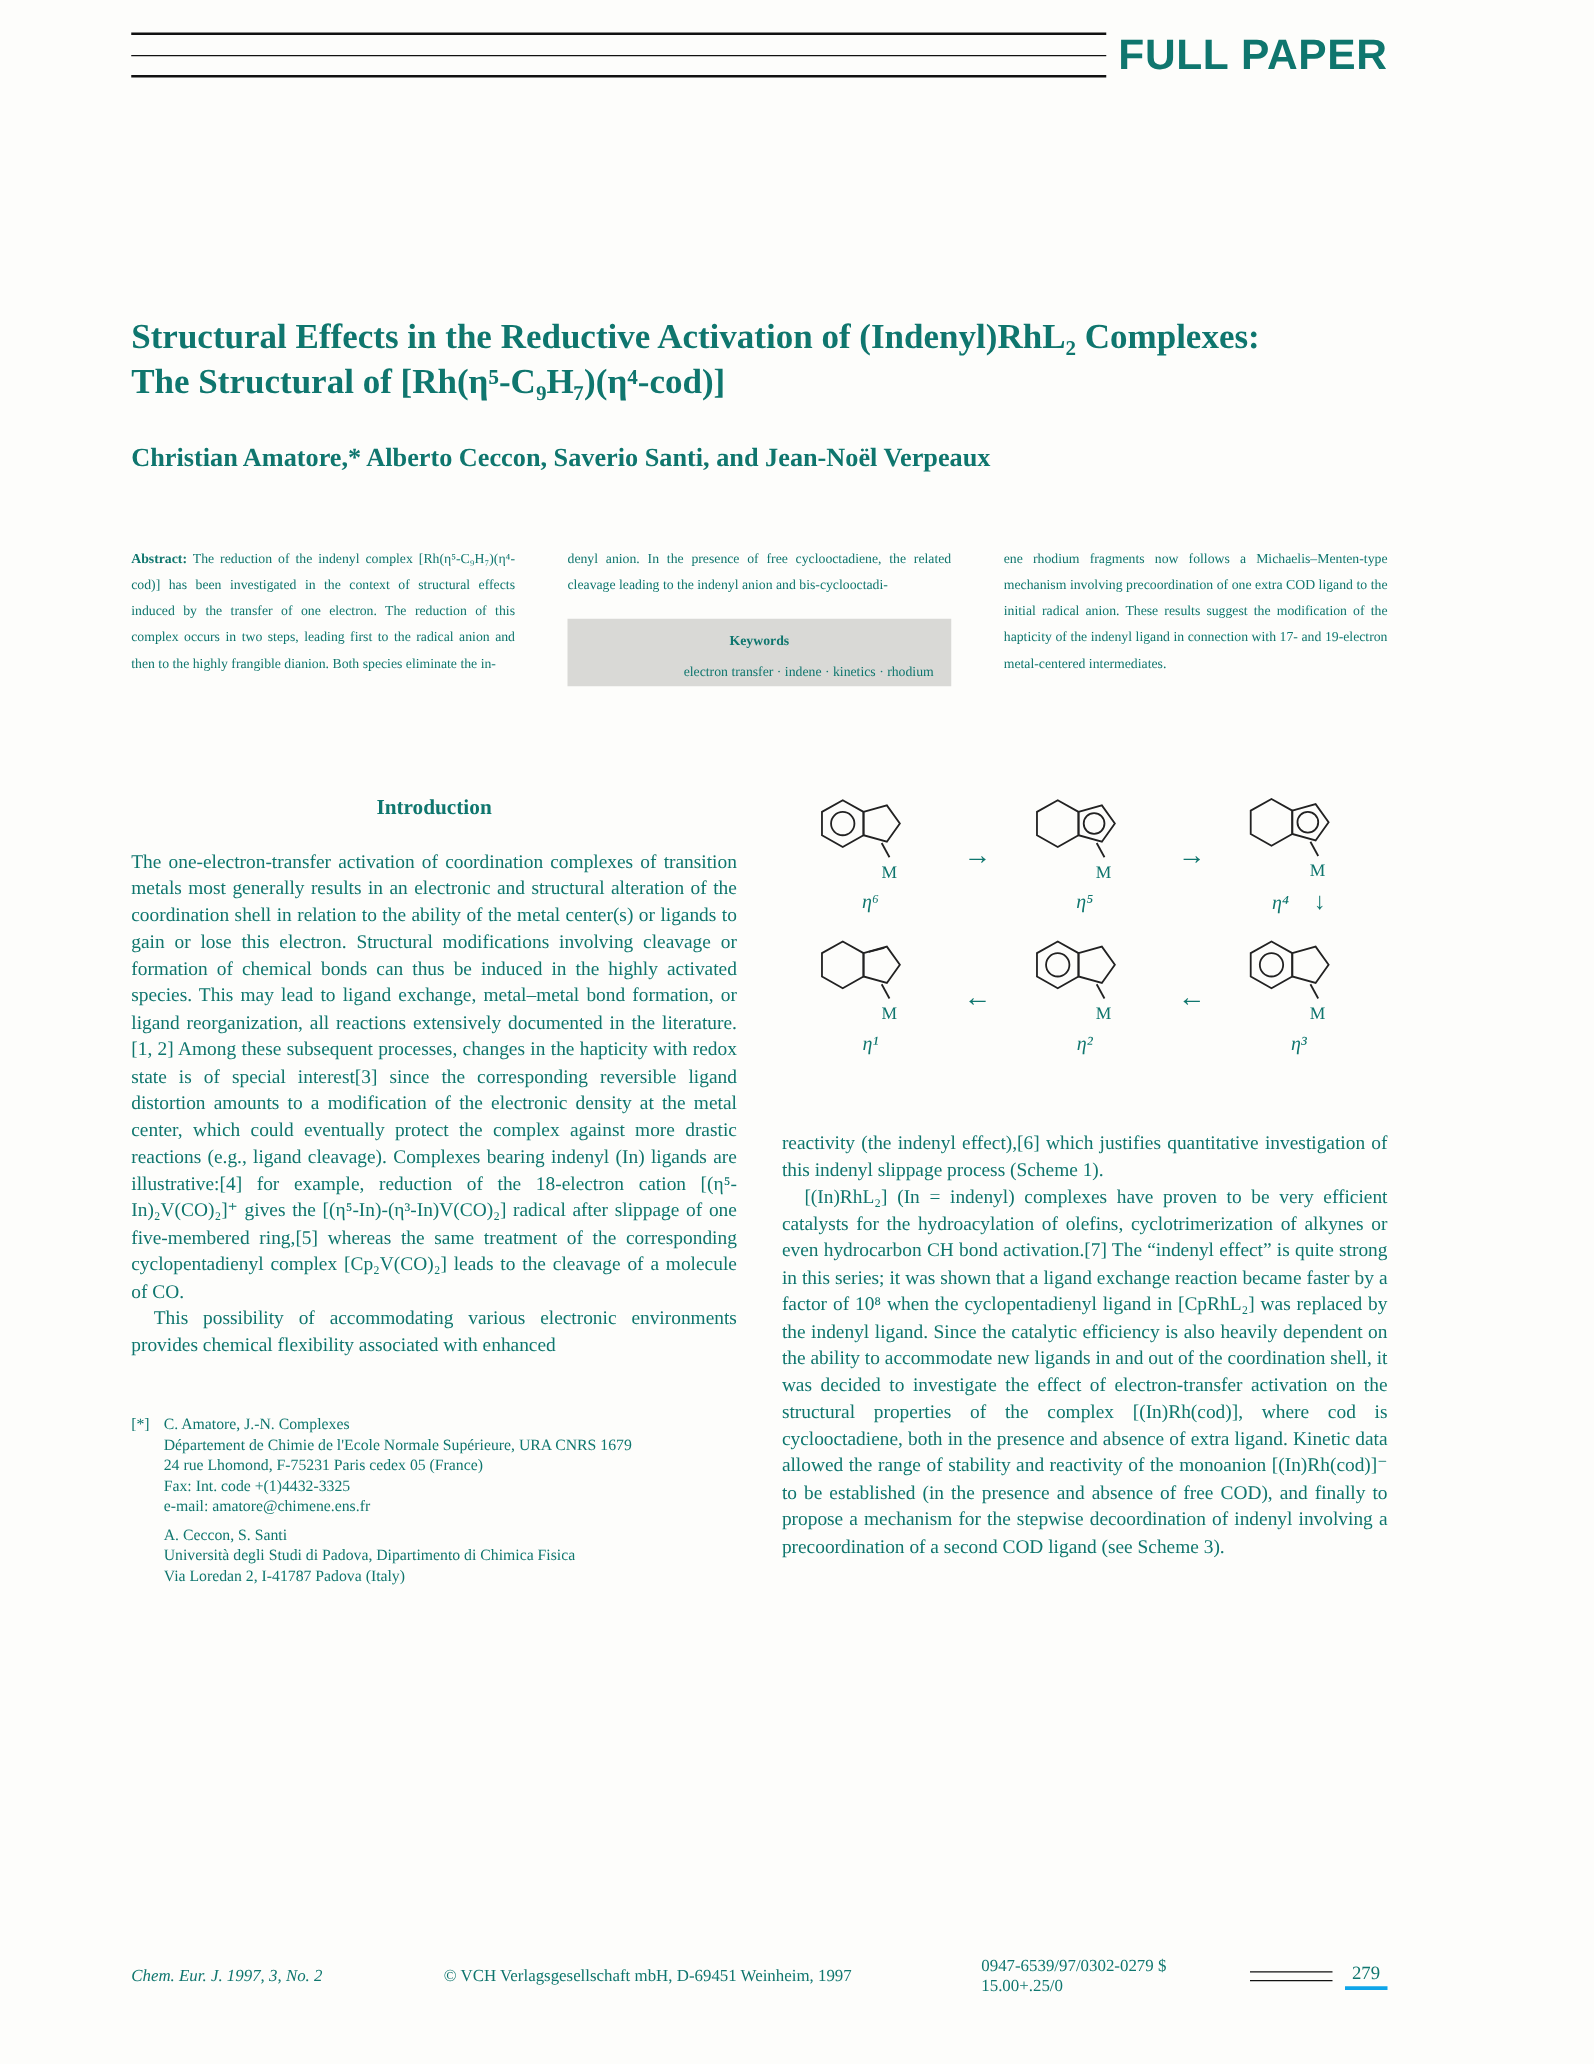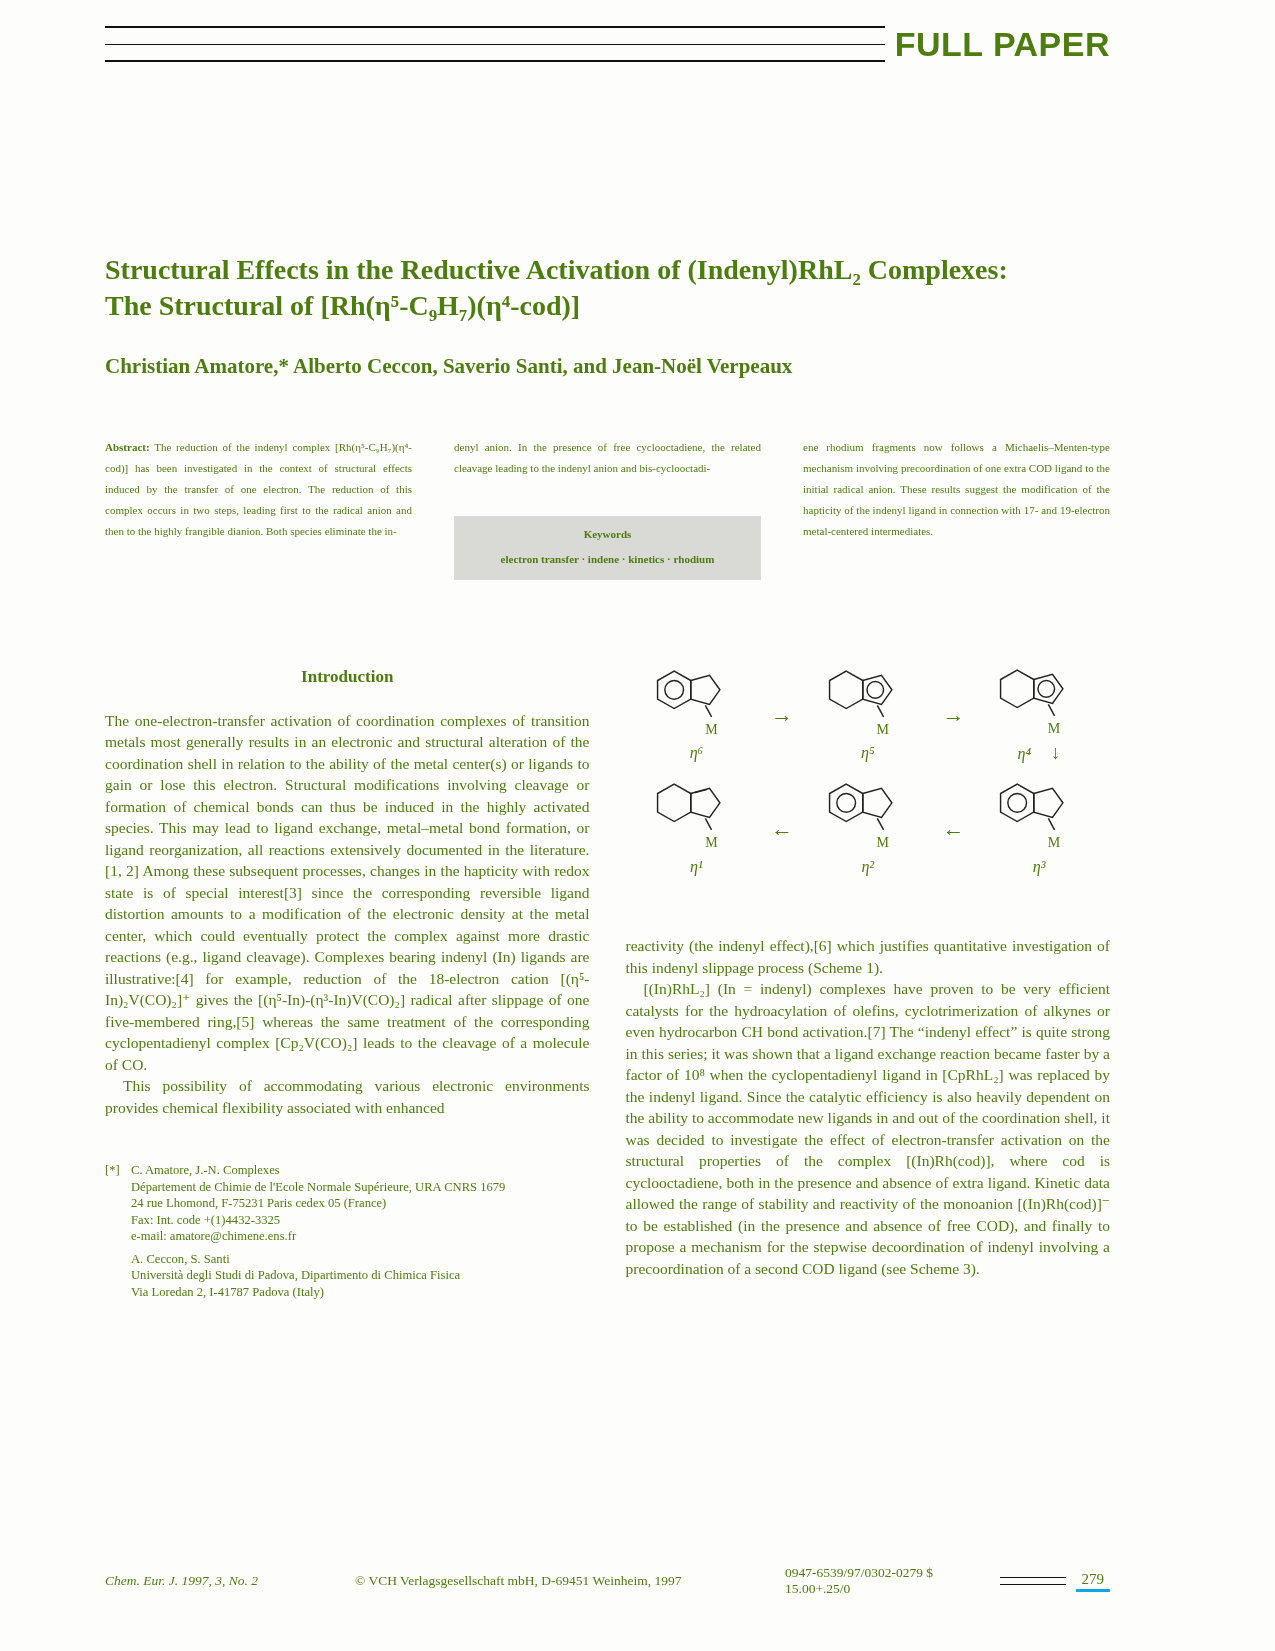--- a/index.html
+++ b/index.html
@@ -4,21 +4,21 @@
 <style>
   html,body{margin:0;padding:0;background:#e8e8e8;}
   .page{
     position:relative;
     width:1275px;height:1651px;
     margin:0 auto;
     background:#fdfdfb;
     box-sizing:border-box;
     padding:26px 165px 0 105px;
     font-family:"Liberation Serif","DejaVu Serif",serif;
-    color:#4d7c0f;
+    color:#0f766e;
     display:flex;flex-direction:column;
   }
   
   .fp-band{display:flex;align-items:stretch;height:36px;}
   .fp-rules{flex:1;display:flex;flex-direction:column;justify-content:space-between;margin-right:10px;}
   .fp-rules .rule{height:0;border-top:2px solid #111;}
   .fp-rules .rule.mid{border-top-width:1px;}
   .fp-label{
     font-family:"Liberation Sans","DejaVu Sans",sans-serif;
     font-weight:bold;font-size:34px;line-height:36px;letter-spacing:.5px;
@@ -34,25 +34,25 @@
     font-size:21px;font-weight:bold;
   }
   
   .abstract{
     margin-top:58px;
     display:grid;grid-template-columns:1fr 1fr 1fr;column-gap:42px;
     font-size:11px;line-height:21px;text-align:justify;
   }
   .abstract p{margin:0;}
   .kw-box{
-    margin-top:37px;background:#d9d9d6;
-    padding:8px 14px 10px 14px;
+    margin-top:16px;background:#d9d9d6;
+    padding:8px 14px 0 14px;
   }
   .kw-title{font-weight:bold;text-align:center;margin-bottom:4px;}
-  .kw-body{text-align:center;font-weight:bold;}
+  .kw-body{text-align:right;}
   
   .main{
     margin-top:86px;
     display:grid;grid-template-columns:1fr 1fr;column-gap:36px;
     font-size:15.5px;line-height:21.5px;
   }
   .sec-head{
     font-size:17px;font-weight:bold;text-align:center;margin:0 0 22px 0;
   }
   .bodyp{margin:0;text-align:justify;}

